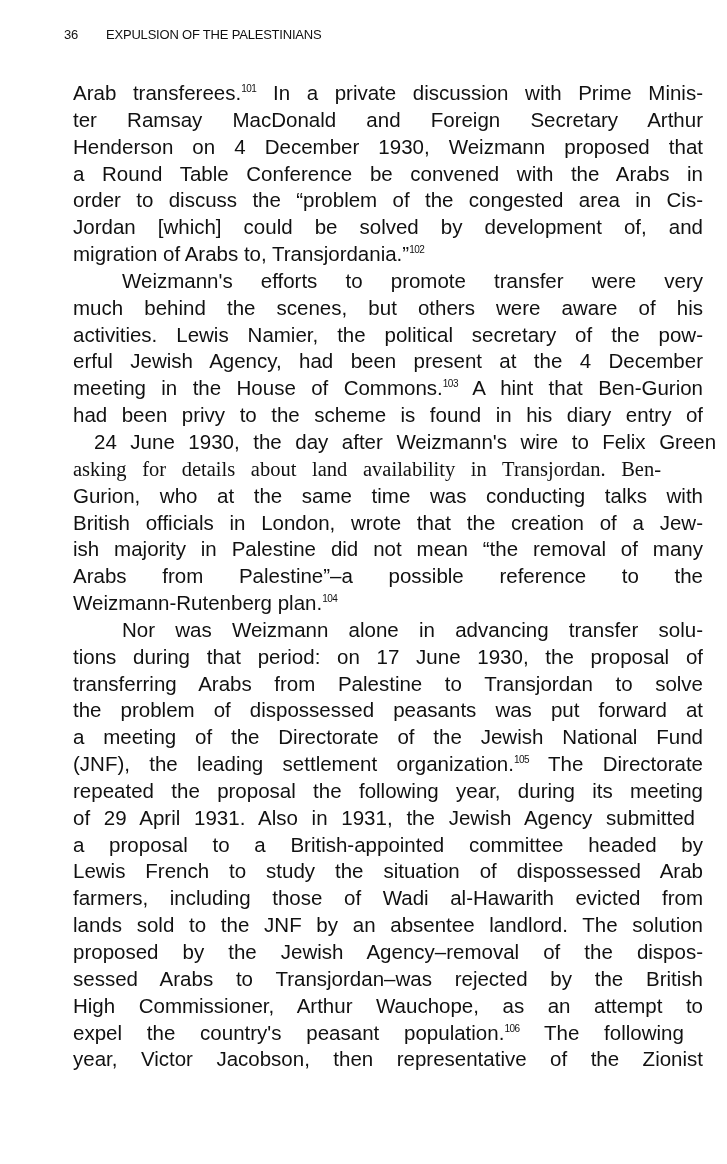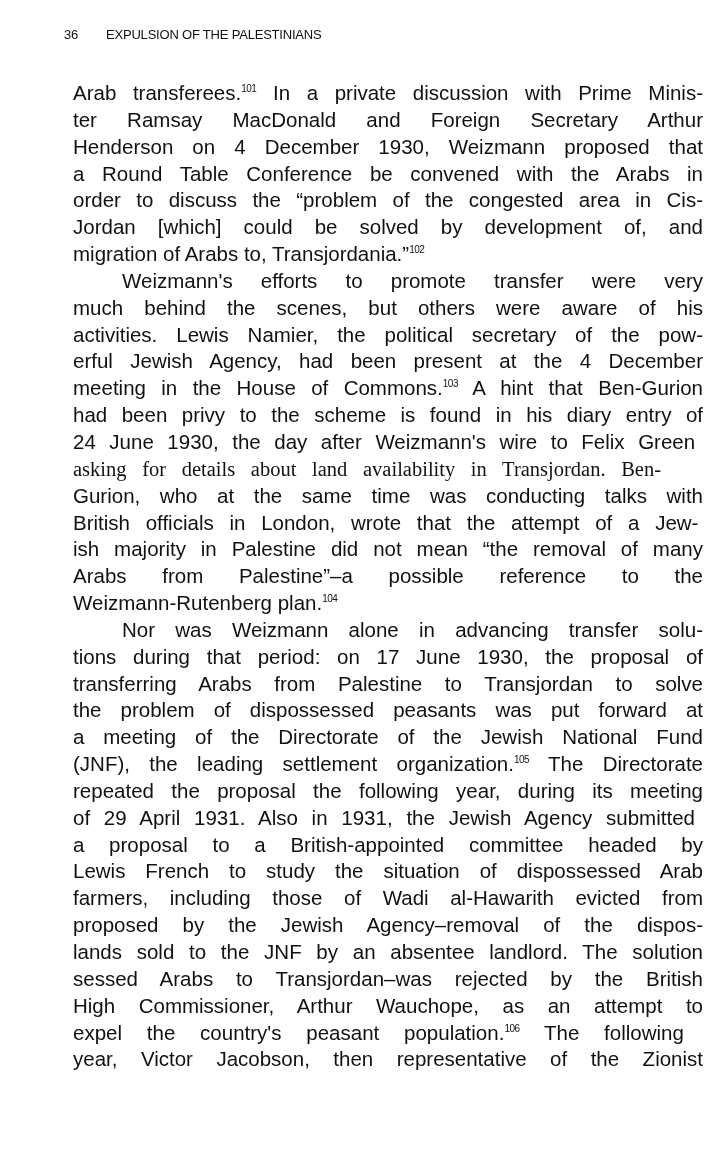--- a/index.html
+++ b/index.html
@@ -81,38 +81,38 @@
       <div class="line" style="text-align: left; text-align-last: left;"><span style="display: inline-block; white-space: nowrap; word-spacing: 11.9184px;"><span>a Round Table Conference be convened with the Arabs in</span></span></div>
       <div class="line" style="text-align: left; text-align-last: left;"><span style="display: inline-block; white-space: nowrap; word-spacing: 9.67188px;"><span>order to discuss the “problem of the congested area in Cis-</span></span></div>
       <div class="line" style="text-align: left; text-align-last: left;"><span style="display: inline-block; white-space: nowrap; word-spacing: 16.3555px;"><span>Jordan [which] could be solved by development of, and</span></span></div>
       <div class="line last"><span>migration of Arabs to, Transjordania.”</span><sup class="fn">102</sup></div>
       <div class="line indent" style="text-align: left; text-align-last: left;"><span style="display: inline-block; white-space: nowrap; word-spacing: 22.4401px;"><span>Weizmann's efforts to promote transfer were very</span></span></div>
       <div class="line" style="text-align: left; text-align-last: left;"><span style="display: inline-block; white-space: nowrap; word-spacing: 15.4288px;"><span>much behind the scenes, but others were aware of his</span></span></div>
       <div class="line" style="text-align: left; text-align-last: left;"><span style="display: inline-block; white-space: nowrap; word-spacing: 13.2363px;"><span>activities. Lewis Namier, the political secretary of the pow-</span></span></div>
       <div class="line" style="text-align: left; text-align-last: left;"><span style="display: inline-block; white-space: nowrap; word-spacing: 11.6701px;"><span>erful Jewish Agency, had been present at the 4 December</span></span></div>
       <div class="line" style="text-align: center; text-align-last: left;"><span style="display: inline-block; white-space: nowrap; word-spacing: 9.68924px;"><span>meeting in the House of Commons.</span><sup class="fn">103</sup><span> A hint that Ben-Gurion</span></span></div>
       <div class="line" style="text-align: left; text-align-last: left;"><span style="display: inline-block; white-space: nowrap; word-spacing: 8.81771px;"><span>had been privy to the scheme is found in his diary entry of</span></span></div>
-      <div class="line" style="text-align: left; text-align-last: left;"><span style="display: inline-block; white-space: nowrap; word-spacing: 7.84943px;"><span>24 June 1930, the day after  Weizmann's wire to Felix Green</span></span></div>
+      <div class="line" style="text-align: left; text-align-last: left; margin-left: 21px;"><span style="display: inline-block; white-space: nowrap; word-spacing: 7.84943px;"><span>24 June 1930, the day after  Weizmann's wire to Felix Green</span></span></div>
       <div class="line" style="text-align: left; text-align-last: left;"><span style="display: inline-block; white-space: nowrap; word-spacing: 10.5195px; font-family: Liberation Serif, serif;"><span>asking for details about land availability in Transjordan. Ben-</span></span></div>
       <div class="line" style="text-align: left; text-align-last: left;"><span style="display: inline-block; white-space: nowrap; word-spacing: 13.9149px;"><span>Gurion, who at the same time was conducting talks with</span></span></div>
-      <div class="line" style="text-align: left; text-align-last: left;"><span style="display: inline-block; white-space: nowrap; word-spacing: 10.05px;"><span>British officials in London, wrote that the attempt of a Jew-</span></span></div>
+      <div class="line" style="text-align: left; text-align-last: left;"><span style="display: inline-block; white-space: nowrap; word-spacing: 10.05px;"><span>British officials in London, wrote that the creation of a Jew-</span></span></div>
       <div class="line" style="text-align: left; text-align-last: left;"><span style="display: inline-block; white-space: nowrap; word-spacing: 9.21875px;"><span>ish majority in Palestine did not mean “the removal of many</span></span></div>
       <div class="line" style="text-align: left; text-align-last: left;"><span style="display: inline-block; white-space: nowrap; word-spacing: 29.9818px;"><span>Arabs from Palestine”–a possible reference to the</span></span></div>
       <div class="line last"><span>Weizmann-Rutenberg plan.</span><sup class="fn">104</sup></div>
       <div class="line indent" style="text-align: left; text-align-last: left;"><span style="display: inline-block; white-space: nowrap; word-spacing: 14.5246px;"><span>Nor was Weizmann alone in advancing transfer solu-</span></span></div>
       <div class="line" style="text-align: left; text-align-last: left;"><span style="display: inline-block; white-space: nowrap; word-spacing: 11.0281px;"><span>tions during that period: on 17 June 1930, the proposal of</span></span></div>
       <div class="line" style="text-align: left; text-align-last: left;"><span style="display: inline-block; white-space: nowrap; word-spacing: 16.9129px;"><span>transferring Arabs from Palestine to Transjordan to solve</span></span></div>
       <div class="line" style="text-align: left; text-align-last: left;"><span style="display: inline-block; white-space: nowrap; word-spacing: 13.3691px;"><span>the problem of dispossessed peasants was put forward at</span></span></div>
       <div class="line" style="text-align: left; text-align-last: left;"><span style="display: inline-block; white-space: nowrap; word-spacing: 13.151px;"><span>a meeting of the Directorate of the Jewish National Fund</span></span></div>
       <div class="line" style="text-align: left; text-align-last: left;"><span style="display: inline-block; white-space: nowrap; word-spacing: 13.6536px;"><span>(JNF), the leading settlement organization.</span><sup class="fn">105</sup><span> The Directorate</span></span></div>
       <div class="line" style="text-align: left; text-align-last: left;"><span style="display: inline-block; white-space: nowrap; word-spacing: 11.6543px; text-align: center;"><span>repeated the proposal the following year, during its meeting</span></span></div>
       <div class="line" style="text-align: left; text-align-last: left;"><span style="display: inline-block; white-space: nowrap; word-spacing: 8.06108px;"><span>of 29 April 1931.  Also in 1931, the Jewish Agency submitted</span></span></div>
       <div class="line" style="text-align: left; text-align-last: left;"><span style="display: inline-block; white-space: nowrap; word-spacing: 19.0201px;"><span>a proposal to a British-appointed committee headed by</span></span></div>
       <div class="line" style="text-align: left; text-align-last: left;"><span style="display: inline-block; white-space: nowrap; word-spacing: 14.2227px;"><span>Lewis French to study the situation of dispossessed Arab</span></span></div>
       <div class="line" style="text-align: left; text-align-last: left;"><span style="display: inline-block; white-space: nowrap; word-spacing: 15.8884px;"><span>farmers, including those of Wadi al-Hawarith evicted from</span></span></div>
+      <div class="line" style="text-align: left; text-align-last: left;"><span style="display: inline-block; white-space: nowrap; word-spacing: 9.02031px;"><span>lands sold to the JNF by an absentee landlord. The solution</span></span></div>
       <div class="line" style="text-align: left; text-align-last: left;"><span style="display: inline-block; white-space: nowrap; word-spacing: 18.3705px;"><span>proposed by the Jewish Agency–removal of the dispos-</span></span></div>
-      <div class="line" style="text-align: left; text-align-last: left;"><span style="display: inline-block; white-space: nowrap; word-spacing: 9.02031px;"><span>lands sold to the JNF by an absentee landlord. The solution</span></span></div>
       <div class="line" style="text-align: left; text-align-last: left;"><span style="display: inline-block; white-space: nowrap; word-spacing: 17.0714px; text-align: center;"><span>sessed Arabs to Transjordan–was rejected by the British</span></span></div>
       <div class="line" style="text-align: left; text-align-last: left;"><span style="display: inline-block; white-space: nowrap; word-spacing: 17.8348px;"><span>High Commissioner, Arthur Wauchope, as an attempt to</span></span></div>
       <div class="line" style="text-align: left; text-align-last: left;"><span style="display: inline-block; white-space: nowrap; word-spacing: 19.1071px;"><span>expel the country's peasant population.</span><sup class="fn">106</sup><span>  The following</span></span></div>
       <div class="line" style="text-align: left; text-align-last: left;"><span style="display: inline-block; white-space: nowrap; word-spacing: 17.7746px;"><span>year, Victor Jacobson, then representative of the Zionist</span></span></div>
     </div>
 </div>
 
 </body></html>

